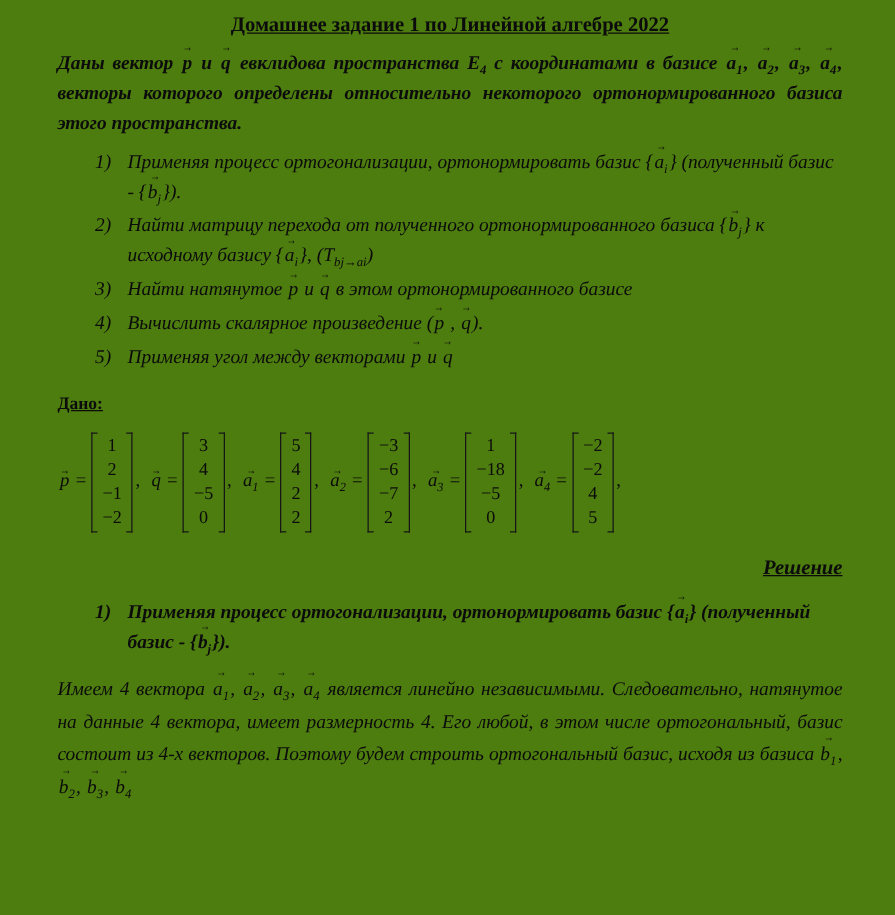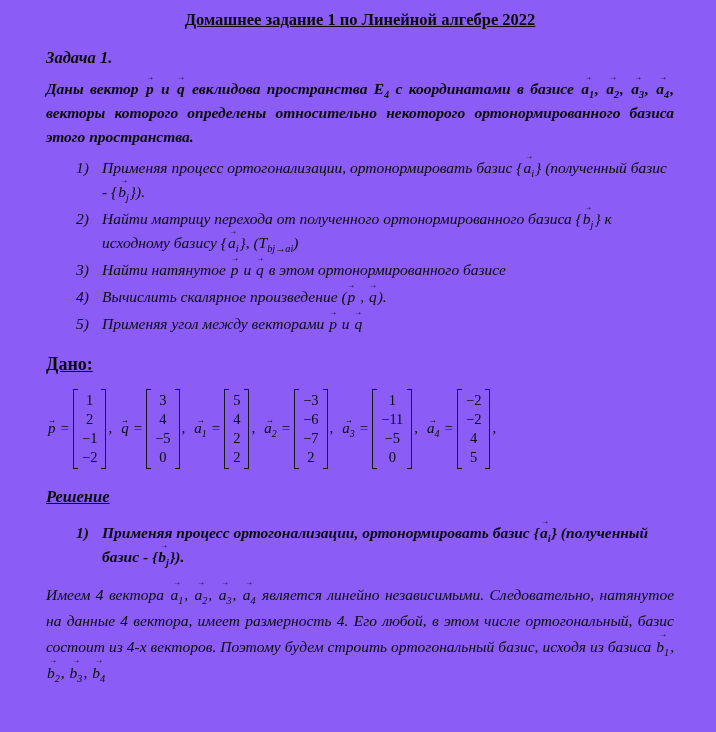--- a/index.html
+++ b/index.html
@@ -1,66 +1,65 @@
 <!DOCTYPE html>
 <html><head>
 <meta charset="utf-8">
 <style>
   html,body{margin:0;padding:0;background:#f6f6f6;}
   .page{
     width:716px;min-height:732px;box-sizing:border-box;
-    margin:0 auto;background:#8b5cf6;
+    margin:0 auto;background:#4d7c0f;
     padding:8px 42px 10px 46px;
     font-family:"Liberation Serif","DejaVu Serif",serif;
     color:#0b0b0b;font-size:15.5px;position:relative;overflow:hidden;
   }
   .center{text-align:center;}
   .title-line{font-weight:bold;font-size:16.5px;margin-top:2px;}
   .u{text-decoration:underline;}
   .variant{font-weight:bold;font-size:16px;margin-top:16px;}
   .task-label{font-weight:bold;font-style:italic;font-size:16.5px;margin-top:18px;}
   .para{font-style:italic;text-align:justify;line-height:1.55;margin-top:9px;font-weight:bold;}
   .task-list{margin:7px 0 0 30px;font-style:italic;}
   .task-item{display:flex;line-height:1.55;margin-top:3px;}
   .task-item .num{width:26px;flex:none;}
   .task-item .txt{flex:1;}
-  .given-label{font-weight:bold;text-decoration:underline;font-size:18px;margin-top:18px;}
+  .given-label{font-weight:bold;text-decoration:underline;font-size:14px;margin-top:18px;}
   .vectors{display:flex;align-items:center;margin-top:14px;font-size:15px;flex-wrap:nowrap;}
   .vec-item{display:inline-flex;align-items:center;margin-right:4px;}
   .vec-name{font-style:italic;margin:0 2px 0 1px;}
   .eq{margin:0 4px 0 2px;}
   .matrix{display:inline-flex;align-items:stretch;}
   .matrix::before,.matrix::after{content:"";width:4px;border:1.7px solid #161616;}
   .matrix::before{border-right:none;}
   .matrix::after{border-left:none;}
   .mcol{display:flex;flex-direction:column;align-items:center;justify-content:center;
         padding:2px 4px;line-height:1.3;font-size:14.5px;font-style:normal;}
   .sep{margin:0 3px 0 2px;}
-  .solution-label{font-weight:bold;font-style:italic;text-decoration:underline;font-size:16.5px;margin-top:18px;}
+  .solution-label{font-weight:bold;font-style:italic;text-decoration:underline;font-size:16.5px;margin-top:18px;text-align:right;}
   .step-heading{display:flex;font-weight:bold;font-style:italic;margin:14px 0 0 30px;line-height:1.6;font-size:15.5px;}
   .step-heading .num{width:26px;flex:none;}
   .step-heading .txt{flex:1;}
   .sol-para{font-style:italic;text-align:justify;line-height:1.68;margin-top:12px;}
   .vec{display:inline-block;position:relative;font-style:italic;padding:0 1px;}
   .vec::after{content:"\2192";position:absolute;left:50%;top:-0.52em;
               transform:translateX(-50%) scaleX(0.85);
               font-size:0.62em;font-style:normal;line-height:1;}
   sub{font-size:0.66em;line-height:0;}
 </style>
 </head>
 <body>
 
 <div class="page">
 
   <div class="title-line center">
     <span class="u">Домашнее задание 1 по Линейной алгебре 2022</span>
   </div>
 
 
-  <div class="task-label">Задача 1.</div>
 
   <div class="para"><span>Даны вектор </span><span class="vec">p</span><span> и </span><span class="vec">q</span><span> евклидова пространства E</span><sub>4</sub><span> с координатами в базисе </span><span class="vec">a<sub>1</sub></span><span>, </span><span class="vec">a<sub>2</sub></span><span>, </span><span class="vec">a<sub>3</sub></span><span>, </span><span class="vec">a<sub>4</sub></span><span>, векторы которого определены относительно некоторого ортонормированного базиса этого пространства.</span></div>
 
   <div class="task-list">
       <div class="task-item">
         <span class="num">1)</span>
         <span class="txt"><span>Применяя процесс ортогонализации, ортонормировать базис {</span><span class="vec">a<sub>i</sub></span><span>} (полученный базис - {</span><span class="vec">b<sub>j</sub></span><span>}).</span></span>
       </div>
       <div class="task-item">
         <span class="num">2)</span>
@@ -134,21 +133,21 @@
           </span>
         </span>
         <span class="sep">,</span>
       </span>
       <span class="vec-item">
         <span class="vec-name"><span class="vec">a<sub>3</sub></span></span>
         <span class="eq">=</span>
         <span class="matrix">
           <span class="mcol">
             <span>1</span>
-            <span>−11</span>
+            <span>−18</span>
             <span>−5</span>
             <span>0</span>
           </span>
         </span>
         <span class="sep">,</span>
       </span>
       <span class="vec-item">
         <span class="vec-name"><span class="vec">a<sub>4</sub></span></span>
         <span class="eq">=</span>
         <span class="matrix">

